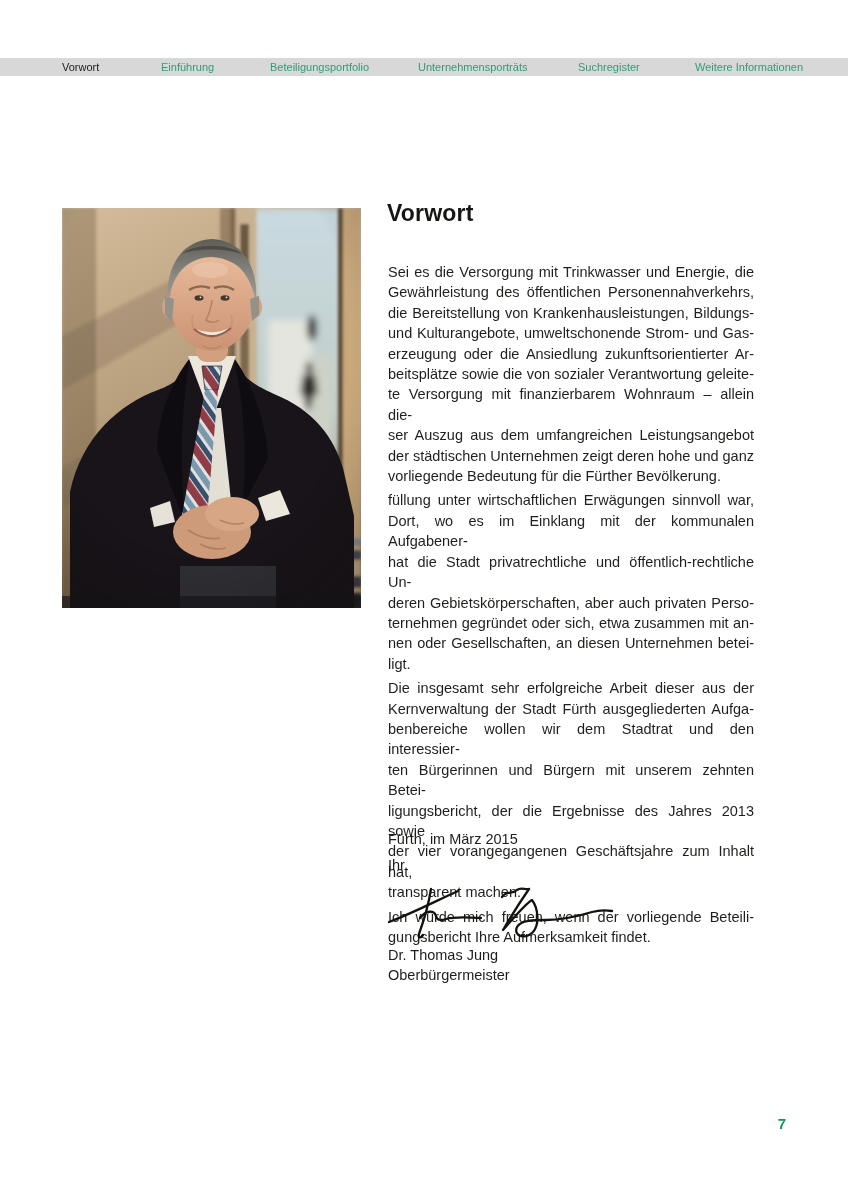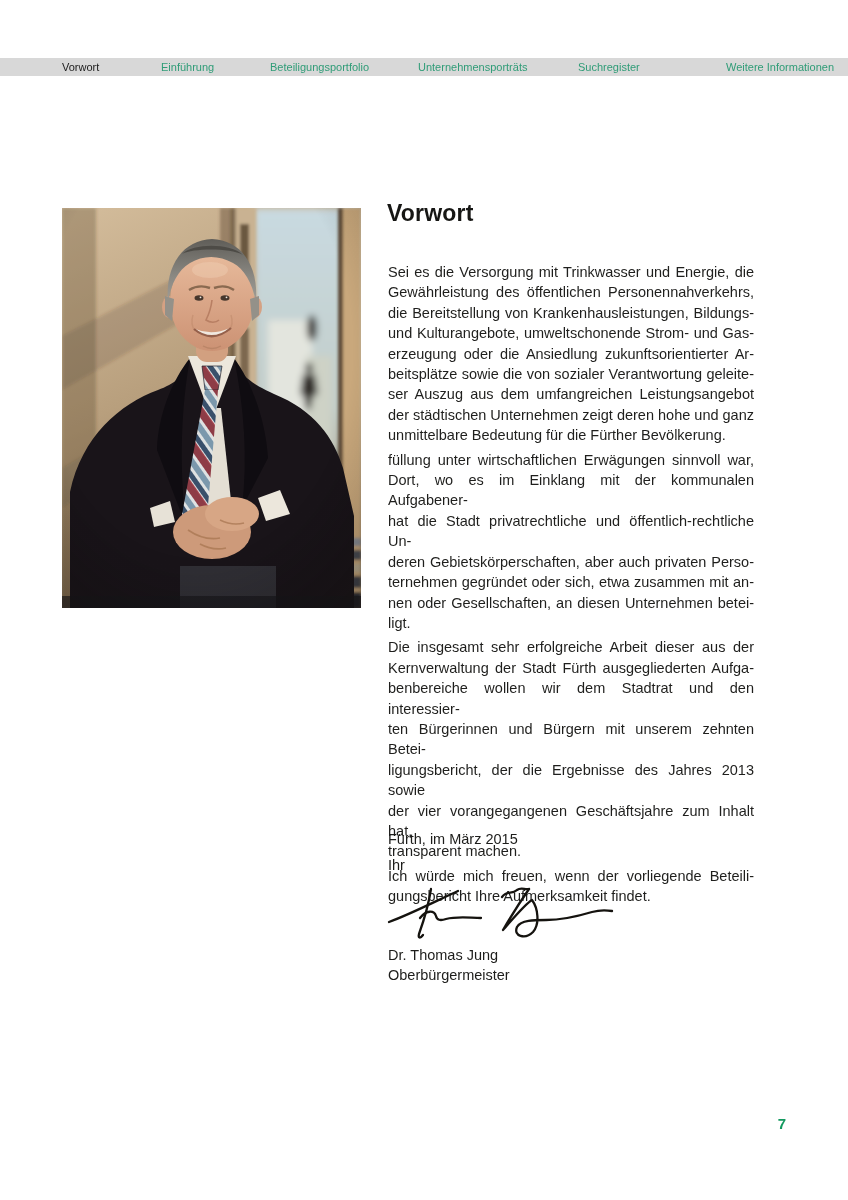--- a/index.html
+++ b/index.html
@@ -14,21 +14,21 @@
 
   
   #topnav{position:absolute;left:0;top:58px;width:848px;height:18px;background:var(--nav-bar-bg);}
   .nav-item{position:absolute;top:0;line-height:18px;font-size:11px;color:var(--accent);white-space:nowrap;cursor:pointer;}
   .nav-item.active{color:#1c1c1c;}
   .nav-item:nth-child(1){left:62px}
   .nav-item:nth-child(2){left:161px}
   .nav-item:nth-child(3){left:270px}
   .nav-item:nth-child(4){left:418px}
   .nav-item:nth-child(5){left:578px}
-  .nav-item:nth-child(6){left:726px}
+  .nav-item:nth-child(6){left:695px}
 
   
   #photo{position:absolute;left:62px;top:208px;width:299px;height:400px;margin:0;overflow:hidden;}
   #photo svg{display:block;}
 
   
   #title{position:absolute;left:387px;top:200px;margin:0;font-size:23px;font-weight:bold;color:#161614;letter-spacing:0.2px;}
 
   
   #bodytext{position:absolute;left:388px;top:258px;width:366px;}
@@ -202,23 +202,24 @@
   <h1 id="title">Vorwort</h1>
 
   <div id="bodytext">
       <div class="para">
         <div class="line">Sei es die Versorgung mit Trinkwasser und Energie, die</div>
         <div class="line">Gewährleistung des öffentlichen Personennahverkehrs,</div>
         <div class="line">die Bereitstellung von Krankenhausleistungen, Bildungs-</div>
         <div class="line">und Kulturangebote, umweltschonende Strom- und Gas-</div>
         <div class="line">erzeugung oder die Ansiedlung zukunftsorientierter Ar-</div>
         <div class="line">beitsplätze sowie die von sozialer Verantwortung geleite-</div>
+        <div class="line">te Versorgung mit finanzierbarem Wohnraum – allein die-</div>
         <div class="line">ser Auszug aus dem umfangreichen Leistungsangebot</div>
         <div class="line">der städtischen Unternehmen zeigt deren hohe und ganz</div>
-        <div class="line last">unmittelbare Bedeutung für die Fürther Bevölkerung.</div>
+        <div class="line last">vorliegende Bedeutung für die Fürther Bevölkerung.</div>
       </div>
       <div class="para">
         <div class="line">füllung unter wirtschaftlichen Erwägungen sinnvoll war,</div>
         <div class="line">Dort, wo es im Einklang mit der kommunalen Aufgabener-</div>
         <div class="line">hat die Stadt privatrechtliche und öffentlich-rechtliche Un-</div>
         <div class="line">deren Gebietskörperschaften, aber auch privaten Perso-</div>
         <div class="line">ternehmen gegründet oder sich, etwa zusammen mit an-</div>
         <div class="line">nen oder Gesellschaften, an diesen Unternehmen betei-</div>
         <div class="line last">ligt.</div>
       </div>

